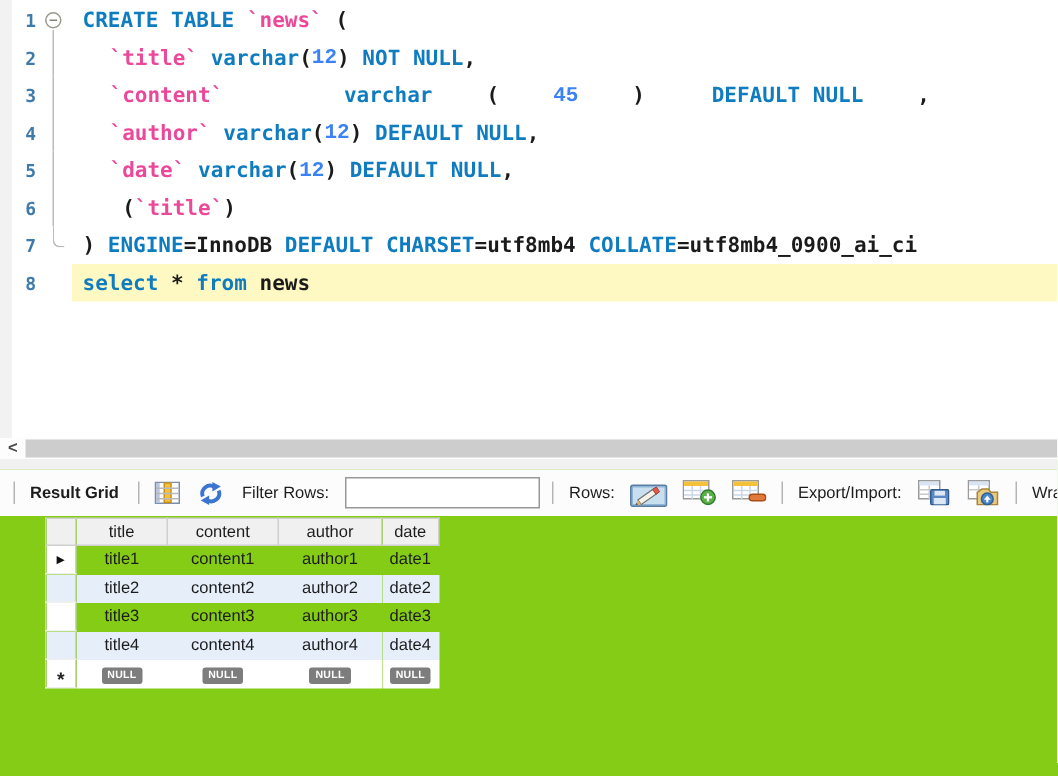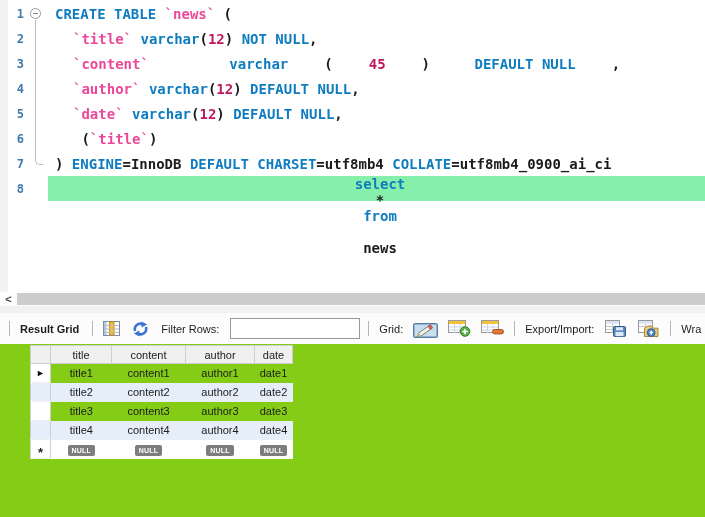--- a/index.html
+++ b/index.html
@@ -18,25 +18,25 @@
   .fold-col{width:22px;height:100%;position:relative;flex:0 0 auto;}
   .fold-start::before{content:"";position:absolute;left:4px;top:7px;width:11px;height:11px;
       box-sizing:border-box;border:1px solid #9a9a8e;border-radius:50%;background-color:#fff;
       background-image:linear-gradient(#84847c,#84847c);background-size:5px 1px;
       background-position:center;background-repeat:no-repeat;}
   .fold-start::after{content:"";position:absolute;left:9px;top:19px;bottom:0;border-left:1px solid #bcbcbc;}
   .fold-mid::before{content:"";position:absolute;left:9px;top:0;bottom:0;border-left:1px solid #bcbcbc;}
   .fold-end::before{content:"";position:absolute;left:9px;top:0;height:13px;width:7px;
       border-left:1px solid #bcbcbc;border-bottom:1px solid #bcbcbc;border-bottom-left-radius:5px;}
   .code-area{flex:1;height:100%;display:flex;align-items:center;padding-left:7px;white-space:pre;text-align:center;}
-  .code-area.hl{background:#86efac;flex-direction:column;}
+  .code-area.hl{background:#fef9c3;}
   .code-area span{white-space:pre;}
   .tok-kw{color:#0f7cc0;}
   .tok-id{color:#ec4899;}
-  .tok-num{color:#be185d;}
+  .tok-num{color:#3b82f6;font-family:Liberation Mono, monospace;}
   .tok-pl,.tok-val{color:#1b1b1b;}
 
   
   .hscroll{position:absolute;left:0;top:292px;width:705px;height:14px;background:#fdfdfd;}
   .hs-arrow{position:absolute;left:2px;top:0;width:13px;height:14px;color:#4a4a4a;
             font-weight:700;font-size:11px;line-height:14px;text-align:center;}
   .hs-thumb{position:absolute;left:17px;top:1px;height:12px;width:688px;background:#cdcdcd;}
 
   
   .results{position:absolute;left:0;top:306px;width:705px;height:255px;background:#84cc16;}
@@ -146,21 +146,21 @@
           <polygon points="9.6,0.4 15.2,3.4 9.6,6.6" fill="#3c74d1"></polygon>
           <path d="M13.8 6 A5.3 5.3 0 0 1 6 12.4" fill="none" stroke="#3c74d1" stroke-width="2.6"></path>
           <polygon points="7.4,15.6 1.8,12.6 7.4,9.4" fill="#3c74d1"></polygon>
         </svg>
       </span>
 
       <span class="tb-label">Filter Rows:</span>
       <input class="filter-input" type="text" value="" style="">
 
       <span class="tb-sep" style="margin-left:8px;"></span>
-      <span class="tb-label">Grid:</span>
+      <span class="tb-label">Rows:</span>
 
       <span class="tb-icon">
         <svg width="25" height="18" viewBox="0 0 25 18">
           <rect x="0.5" y="3.5" width="24" height="14" rx="1.5" fill="#8fb4d8" stroke="#5a7da0"></rect>
           <rect x="2" y="5" width="21" height="11" fill="#c8dff0"></rect>
           <g transform="rotate(-35 12.5 10.5)">
             <rect x="5" y="8.6" width="13" height="3.8" fill="#f5f2ea" stroke="#6e6e6e" stroke-width="0.8"></rect>
             <rect x="17" y="8.6" width="3" height="3.8" fill="#e05a4e" stroke="#a33b33" stroke-width="0.6"></rect>
             <polygon points="5,8.6 1.8,10.5 5,12.4" fill="#d8b56e"></polygon>
             <polygon points="1.8,10.5 3.1,9.7 3.1,11.3" fill="#4a4a4a"></polygon>

